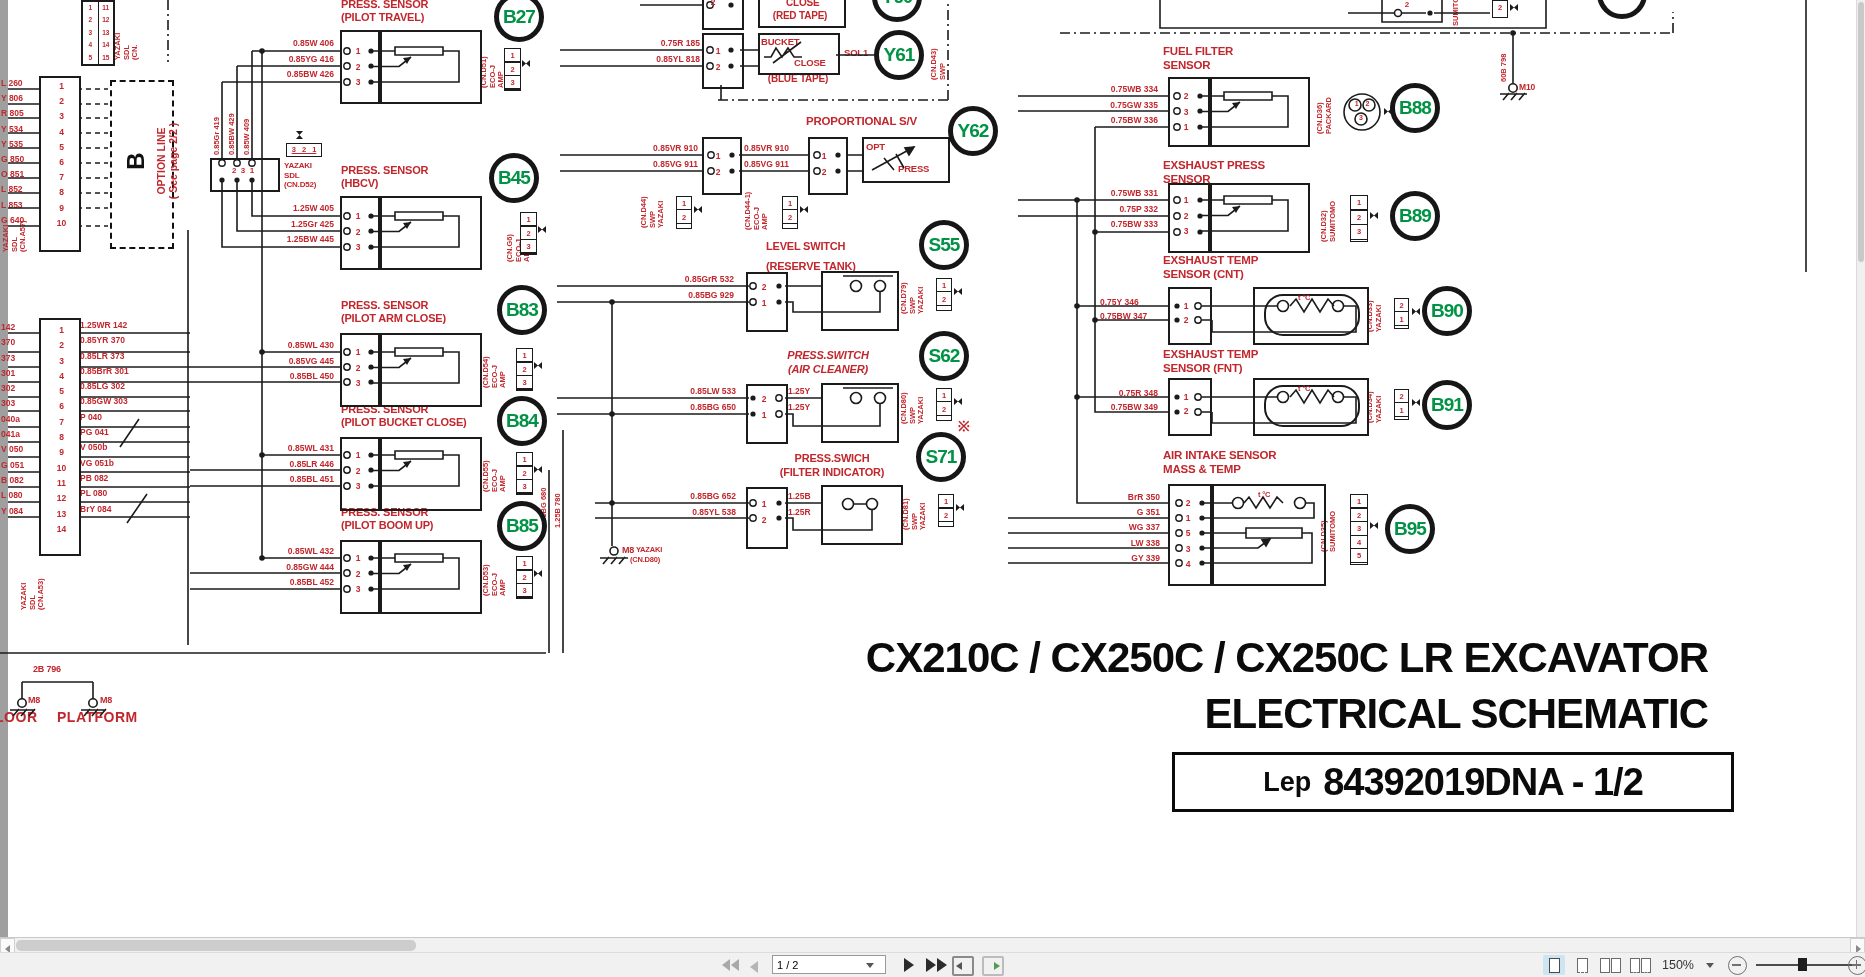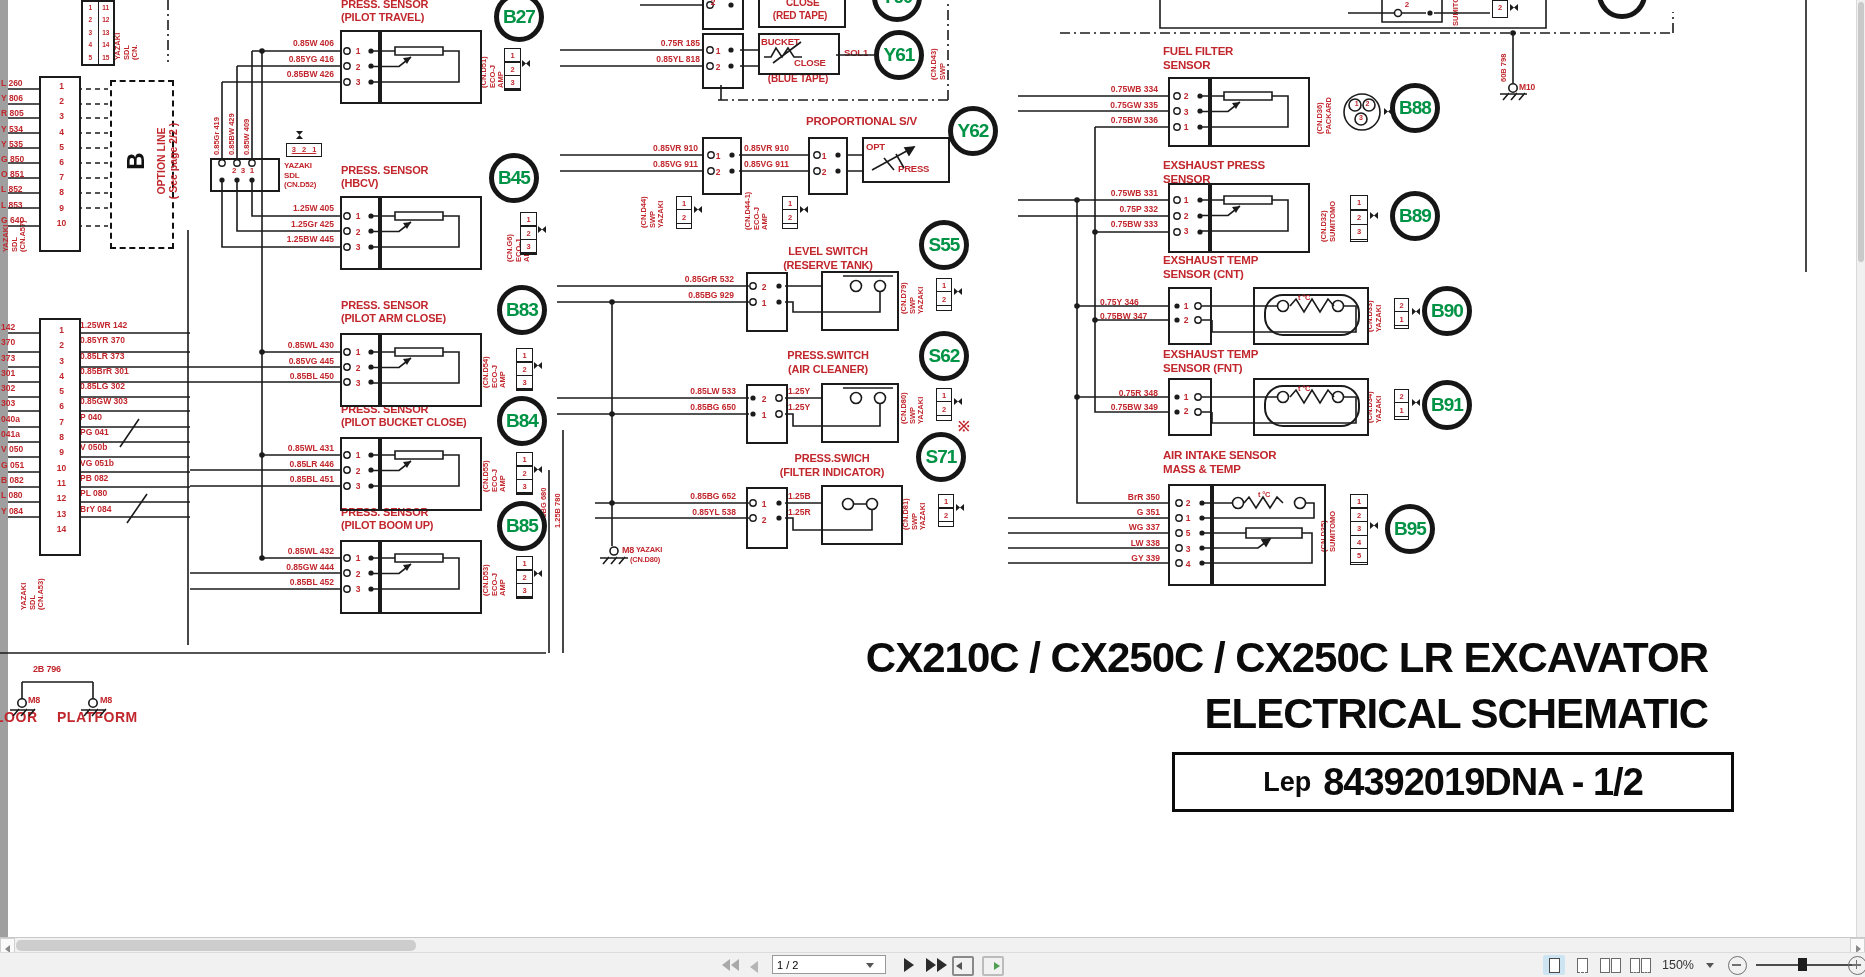--- a/index.html
+++ b/index.html
@@ -516,36 +516,36 @@
 SWP
 YAZAKI</div>
   <div class="cpin" style="left:676px;top:196px;width:14px;height:31px;line-height:14px;">1
 2</div>
   <div class="vt" style="left:744px;top:230px;width:46px;">(CN.D44-1)
 ECO-J
 AMP</div>
   <div class="cpin" style="left:782px;top:196px;width:14px;height:31px;line-height:14px;">1
 2</div>
 
-  <div class="tt" style="left:766px;top:244px;width:124px;text-align:center;line-height:14px;">LEVEL SWITCH
+  <div class="tt" style="left:766px;top:236px;width:124px;line-height:20px;">LEVEL SWITCH
 (RESERVE TANK)</div>
   <div class="w" style="left:670px;top:271px;width:64px;text-align:right;line-height:16px;">0.85GrR 532
 0.85BG 929</div>
   <div class="obox" style="left:746px;top:272px;width:38px;height:56px;"></div>
   <div class="pins" style="left:758px;top:279px;width:12px;line-height:16px;">2
 1</div>
   <div class="obox" style="left:821px;top:271px;width:74px;height:56px;"></div>
   <div class="cid" style="left:919px;top:220px;">S55</div>
   <div class="vt" style="left:900px;top:314px;width:46px;">(CN.D79)
 SWP
 YAZAKI</div>
   <div class="cpin" style="left:936px;top:278px;width:14px;height:31px;line-height:14px;">1
 2</div>
 
-  <div class="tt" style="left:766px;top:348px;width:124px;text-align:center;line-height:14px;">PRESS.SWITCH
+  <div class="tt" style="left:766px;top:348px;width:124px;text-align:center;line-height:14px;font-style:italic;">PRESS.SWITCH
 (AIR CLEANER)</div>
   <div class="w" style="left:672px;top:383px;width:64px;text-align:right;line-height:16px;">0.85LW 533
 0.85BG 650</div>
   <div class="obox" style="left:746px;top:384px;width:38px;height:56px;"></div>
   <div class="pins" style="left:758px;top:391px;width:12px;line-height:16px;">2
 1</div>
   <div class="w" style="left:788px;top:383px;width:40px;line-height:16px;">1.25Y
 1.25Y</div>
   <div class="obox" style="left:821px;top:383px;width:74px;height:56px;"></div>
   <div class="cid" style="left:919px;top:331px;">S62</div>

